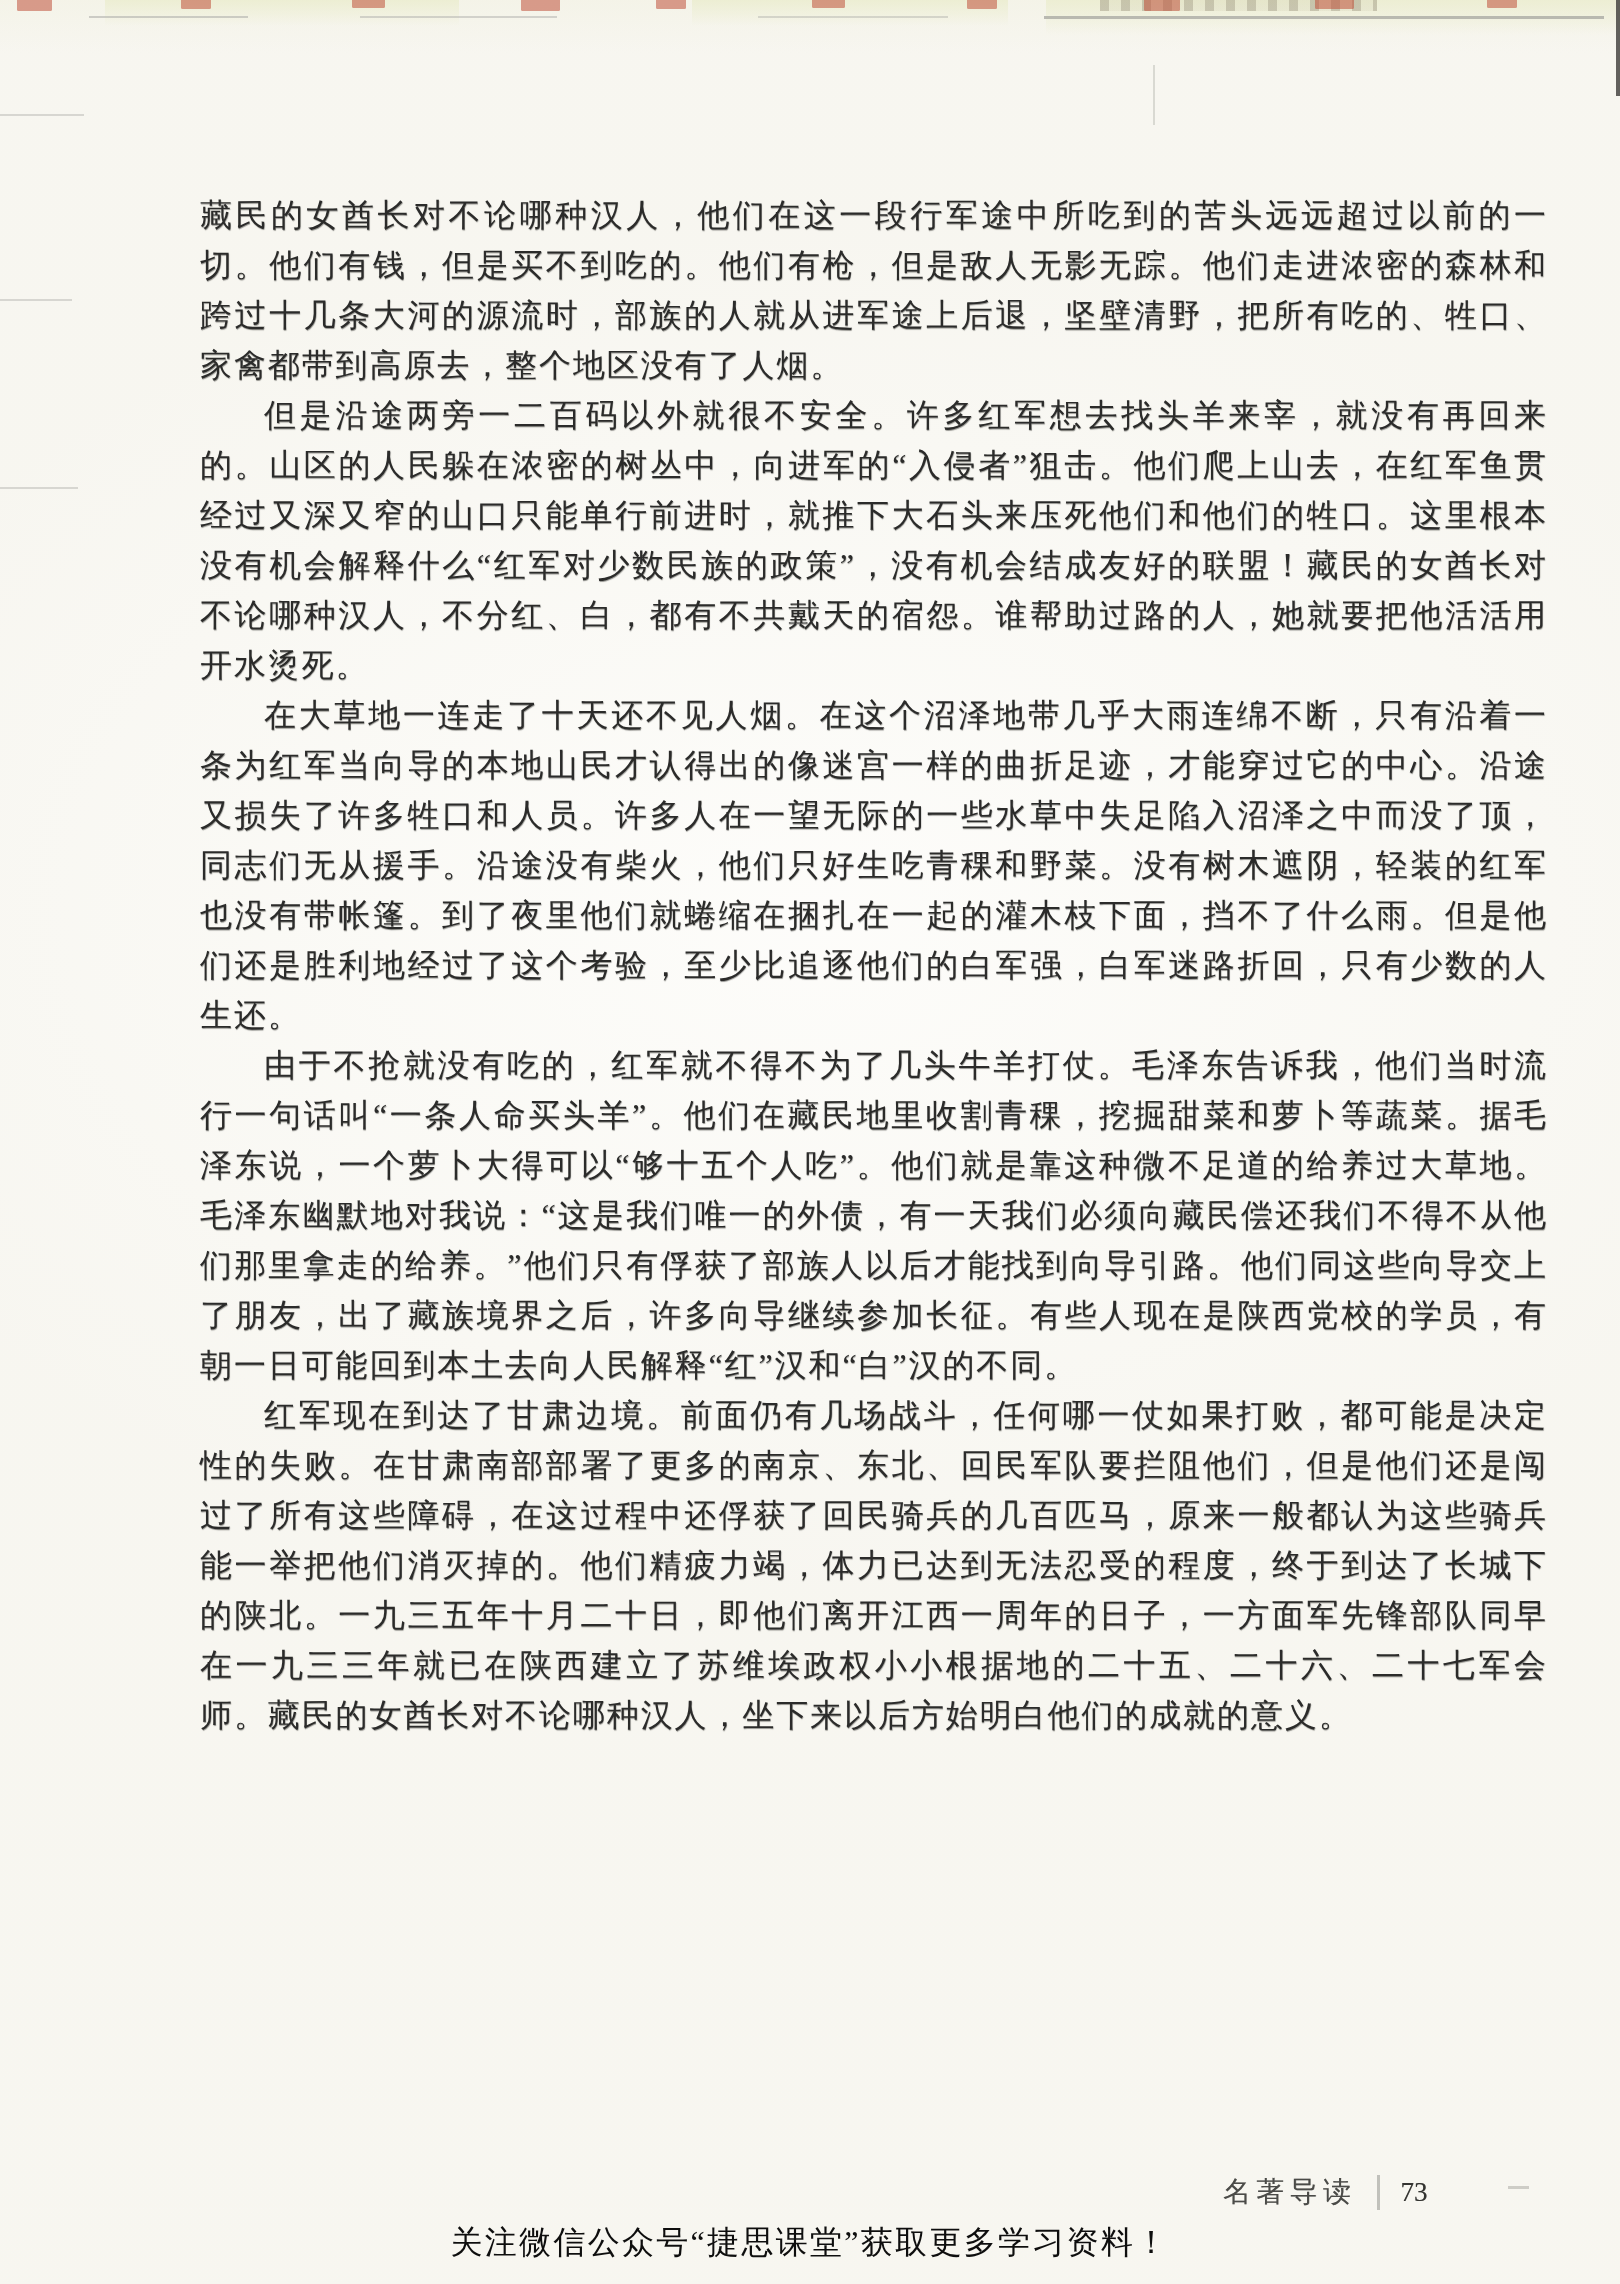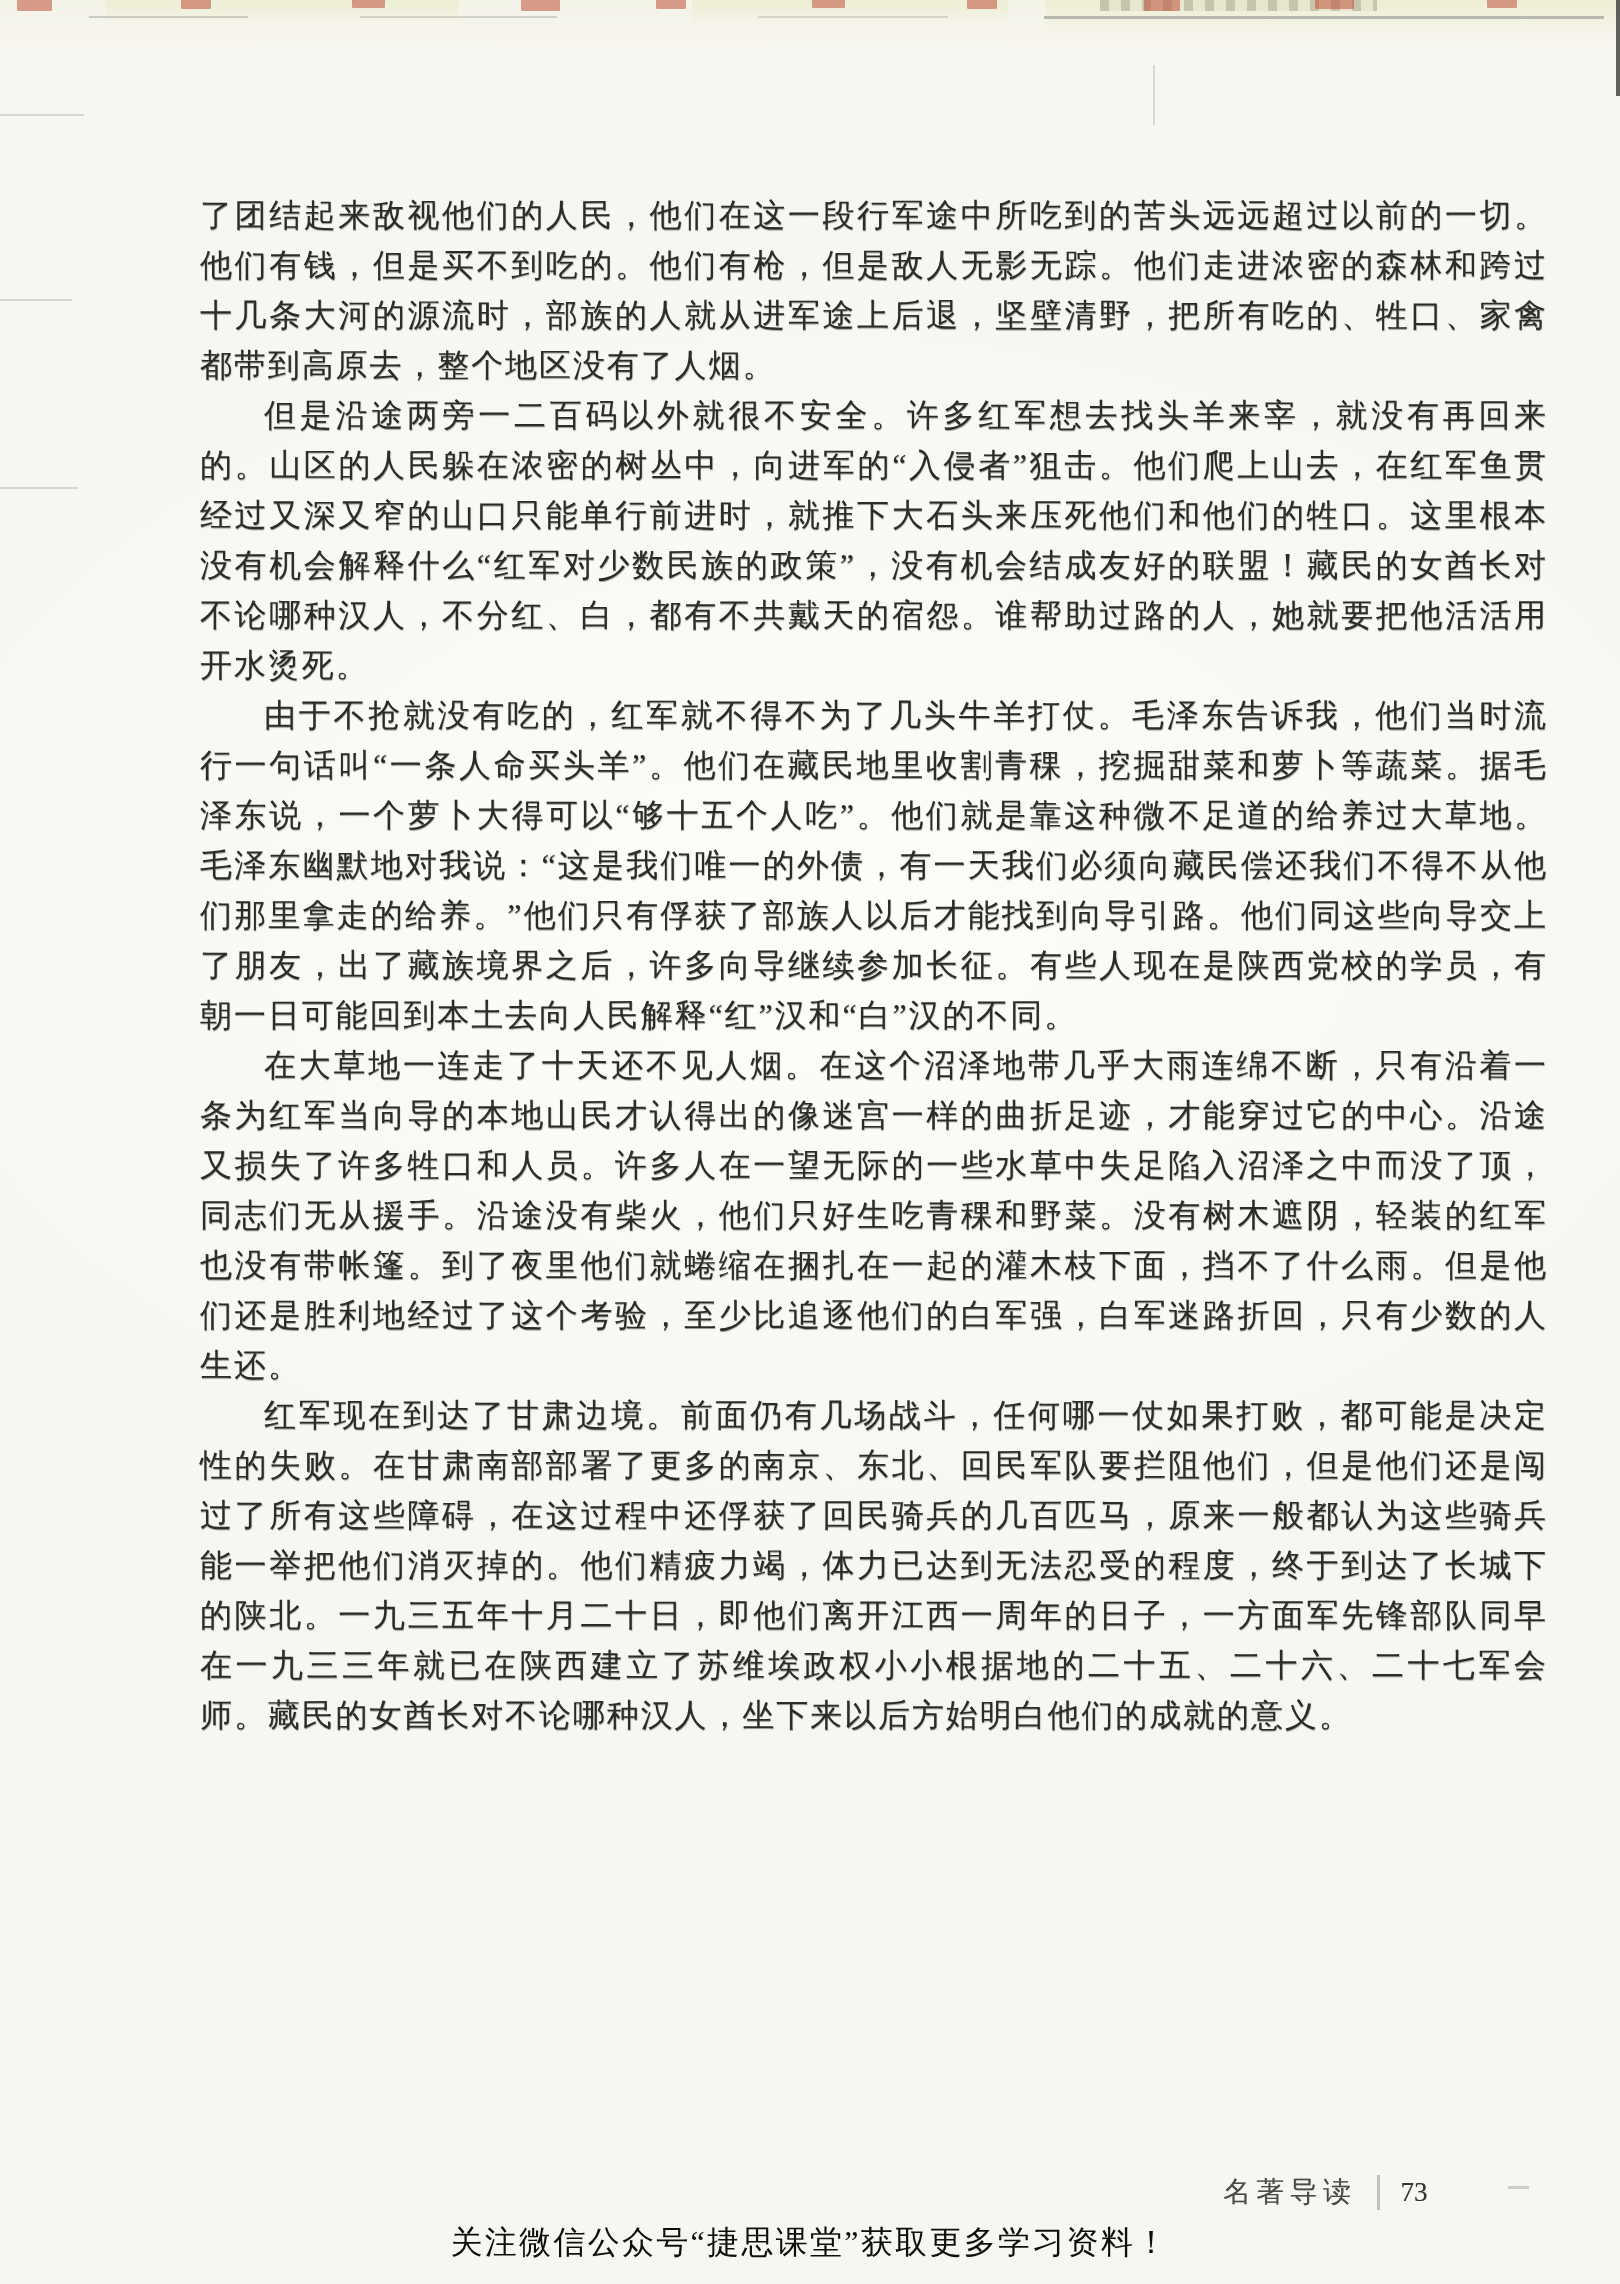--- a/index.html
+++ b/index.html
@@ -148,24 +148,24 @@
   <div class="art red-frag rf10"></div>
 
   <div class="art edge-bar-right"></div>
   <div class="art fold-line"></div>
   <div class="art left-dash ld1"></div>
   <div class="art left-dash ld2"></div>
   <div class="art left-dash ld3"></div>
   <div class="art footer-dash"></div>
 
   <div class="body-text">
-    <p class="no-indent">了团结起来敌视他们的人民，他们在这一段行军途中所吃到的苦头远远超过以前的一切。他们有钱，但是买不到吃的。他们有枪，但是敌人无影无踪。他们走进浓密的森林和跨过十几条大河的源流时，部族的人就从进军途上后退，坚壁清野，把所有吃的、牲口、家禽都带到高原去，整个地区没有了人烟。</p>
+    <p class="no-indent">藏民的女酋长对不论哪种汉人，他们在这一段行军途中所吃到的苦头远远超过以前的一切。他们有钱，但是买不到吃的。他们有枪，但是敌人无影无踪。他们走进浓密的森林和跨过十几条大河的源流时，部族的人就从进军途上后退，坚壁清野，把所有吃的、牲口、家禽都带到高原去，整个地区没有了人烟。</p>
     <p>但是沿途两旁一二百码以外就很不安全。许多红军想去找头羊来宰，就没有再回来的。山区的人民躲在浓密的树丛中，向进军的“入侵者”狙击。他们爬上山去，在红军鱼贯经过又深又窄的山口只能单行前进时，就推下大石头来压死他们和他们的牲口。这里根本没有机会解释什么“红军对少数民族的政策”，没有机会结成友好的联盟！藏民的女酋长对不论哪种汉人，不分红、白，都有不共戴天的宿怨。谁帮助过路的人，她就要把他活活用开水烫死。</p>
+    <p>在大草地一连走了十天还不见人烟。在这个沼泽地带几乎大雨连绵不断，只有沿着一条为红军当向导的本地山民才认得出的像迷宫一样的曲折足迹，才能穿过它的中心。沿途又损失了许多牲口和人员。许多人在一望无际的一些水草中失足陷入沼泽之中而没了顶，同志们无从援手。沿途没有柴火，他们只好生吃青稞和野菜。没有树木遮阴，轻装的红军也没有带帐篷。到了夜里他们就蜷缩在捆扎在一起的灌木枝下面，挡不了什么雨。但是他们还是胜利地经过了这个考验，至少比追逐他们的白军强，白军迷路折回，只有少数的人生还。</p>
     <p>由于不抢就没有吃的，红军就不得不为了几头牛羊打仗。毛泽东告诉我，他们当时流行一句话叫“一条人命买头羊”。他们在藏民地里收割青稞，挖掘甜菜和萝卜等蔬菜。据毛泽东说，一个萝卜大得可以“够十五个人吃”。他们就是靠这种微不足道的给养过大草地。毛泽东幽默地对我说：“这是我们唯一的外债，有一天我们必须向藏民偿还我们不得不从他们那里拿走的给养。”他们只有俘获了部族人以后才能找到向导引路。他们同这些向导交上了朋友，出了藏族境界之后，许多向导继续参加长征。有些人现在是陕西党校的学员，有朝一日可能回到本土去向人民解释“红”汉和“白”汉的不同。</p>
-    <p>在大草地一连走了十天还不见人烟。在这个沼泽地带几乎大雨连绵不断，只有沿着一条为红军当向导的本地山民才认得出的像迷宫一样的曲折足迹，才能穿过它的中心。沿途又损失了许多牲口和人员。许多人在一望无际的一些水草中失足陷入沼泽之中而没了顶，同志们无从援手。沿途没有柴火，他们只好生吃青稞和野菜。没有树木遮阴，轻装的红军也没有带帐篷。到了夜里他们就蜷缩在捆扎在一起的灌木枝下面，挡不了什么雨。但是他们还是胜利地经过了这个考验，至少比追逐他们的白军强，白军迷路折回，只有少数的人生还。</p>
     <p>红军现在到达了甘肃边境。前面仍有几场战斗，任何哪一仗如果打败，都可能是决定性的失败。在甘肃南部部署了更多的南京、东北、回民军队要拦阻他们，但是他们还是闯过了所有这些障碍，在这过程中还俘获了回民骑兵的几百匹马，原来一般都认为这些骑兵能一举把他们消灭掉的。他们精疲力竭，体力已达到无法忍受的程度，终于到达了长城下的陕北。一九三五年十月二十日，即他们离开江西一周年的日子，一方面军先锋部队同早在一九三三年就已在陕西建立了苏维埃政权小小根据地的二十五、二十六、二十七军会师。藏民的女酋长对不论哪种汉人，坐下来以后方始明白他们的成就的意义。</p>
   </div>
 
   <div class="footer">
     <span class="footer-label">名著导读</span>
     <span class="footer-divider"></span>
     <span class="footer-page">73</span>
   </div>
 
   <div class="watermark">关注微信公众号“捷思课堂”获取更多学习资料！</div>

